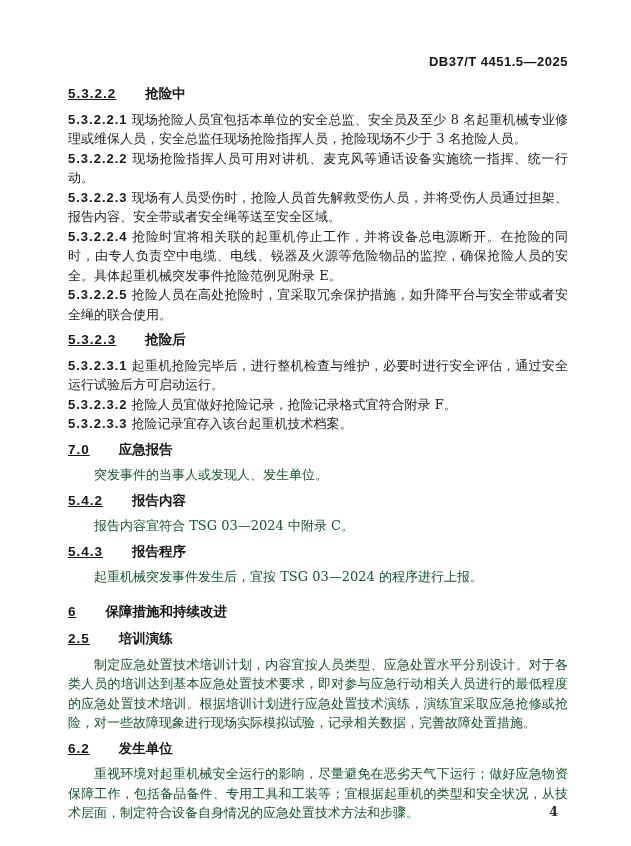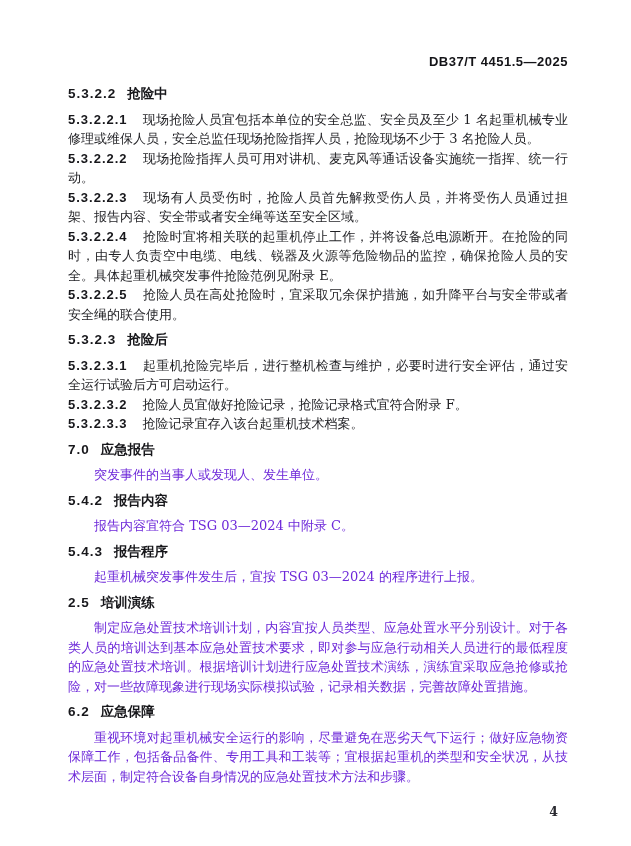--- a/index.html
+++ b/index.html
@@ -41,44 +41,45 @@
     line-height: 19.5px;
     margin: 6px 0 6px 0;
     color: #17171b;
     white-space: nowrap;
   }
   .heading.level-1 {
     margin-top: 15px;
     margin-bottom: 8px;
   }
   .heading .h-num {
-    margin-right: 11px;
+    margin-right: 29px;
     letter-spacing: 1px;
+    text-decoration: underline;
   }
   .clause {
     margin: 0;
     font-size: 13px;
     line-height: 19.5px;
     text-align: justify;
     color: #1f1f23;
   }
   .clause .c-num {
     font-family: "Liberation Sans", "DejaVu Sans", sans-serif;
     font-weight: bold;
     letter-spacing: 1px;
-    margin-right: 15px;
+    margin-right: 4px;
     color: #17171b;
   }
   .para {
     margin: 0;
     font-size: 13px;
     line-height: 19.5px;
     text-align: justify;
     text-indent: 2em;
-    color: #6d28d9;
+    color: #14532d;
   }
   .page-number {
     position: absolute;
     right: 66px;
     bottom: 27px;
     font-family: "DejaVu Serif", "Liberation Serif", serif;
     font-weight: bold;
     font-size: 12.5px;
     color: #2a2a30;
   }
@@ -86,36 +87,37 @@
 </head>
 <body>
 
 <div class="page">
 
   <div class="doc-header">DB37/T 4451.5—2025</div>
 
   <div class="doc-body">
 
   <div class="heading level-3"><span class="h-num">5.3.2.2</span><span>抢险中</span></div>
-      <p class="clause"><span class="c-num">5.3.2.2.1</span><span>现场抢险人员宜包括本单位的安全总监、安全员及至少 1 名起重机械专业修理或维保人员，安全总监任现场抢险指挥人员，抢险现场不少于 3 名抢险人员。</span></p>
+      <p class="clause"><span class="c-num">5.3.2.2.1</span><span>现场抢险人员宜包括本单位的安全总监、安全员及至少 8 名起重机械专业修理或维保人员，安全总监任现场抢险指挥人员，抢险现场不少于 3 名抢险人员。</span></p>
       <p class="clause"><span class="c-num">5.3.2.2.2</span><span>现场抢险指挥人员可用对讲机、麦克风等通话设备实施统一指挥、统一行动。</span></p>
       <p class="clause"><span class="c-num">5.3.2.2.3</span><span>现场有人员受伤时，抢险人员首先解救受伤人员，并将受伤人员通过担架、报告内容、安全带或者安全绳等送至安全区域。</span></p>
       <p class="clause"><span class="c-num">5.3.2.2.4</span><span>抢险时宜将相关联的起重机停止工作，并将设备总电源断开。在抢险的同时，由专人负责空中电缆、电线、锐器及火源等危险物品的监控，确保抢险人员的安全。具体起重机械突发事件抢险范例见附录 E。</span></p>
       <p class="clause"><span class="c-num">5.3.2.2.5</span><span>抢险人员在高处抢险时，宜采取冗余保护措施，如升降平台与安全带或者安全绳的联合使用。</span></p>
       <div class="heading level-3"><span class="h-num">5.3.2.3</span><span>抢险后</span></div>
       <p class="clause"><span class="c-num">5.3.2.3.1</span><span>起重机抢险完毕后，进行整机检查与维护，必要时进行安全评估，通过安全运行试验后方可启动运行。</span></p>
       <p class="clause"><span class="c-num">5.3.2.3.2</span><span>抢险人员宜做好抢险记录，抢险记录格式宜符合附录 F。</span></p>
       <p class="clause"><span class="c-num">5.3.2.3.3</span><span>抢险记录宜存入该台起重机技术档案。</span></p>
       <div class="heading level-2"><span class="h-num">7.0</span><span>应急报告</span></div>
       <p class="para">突发事件的当事人或发现人、发生单位。</p>
       <div class="heading level-3"><span class="h-num">5.4.2</span><span>报告内容</span></div>
       <p class="para">报告内容宜符合 TSG 03—2024 中附录 C。</p>
       <div class="heading level-3"><span class="h-num">5.4.3</span><span>报告程序</span></div>
       <p class="para">起重机械突发事件发生后，宜按 TSG 03—2024 的程序进行上报。</p>
+      <div class="heading level-1"><span class="h-num">6</span><span>保障措施和持续改进</span></div>
       <div class="heading level-2"><span class="h-num">2.5</span><span>培训演练</span></div>
       <p class="para">制定应急处置技术培训计划，内容宜按人员类型、应急处置水平分别设计。对于各类人员的培训达到基本应急处置技术要求，即对参与应急行动相关人员进行的最低程度的应急处置技术培训。根据培训计划进行应急处置技术演练，演练宜采取应急抢修或抢险，对一些故障现象进行现场实际模拟试验，记录相关数据，完善故障处置措施。</p>
-      <div class="heading level-2"><span class="h-num">6.2</span><span>应急保障</span></div>
+      <div class="heading level-2"><span class="h-num">6.2</span><span>发生单位</span></div>
       <p class="para">重视环境对起重机械安全运行的影响，尽量避免在恶劣天气下运行；做好应急物资保障工作，包括备品备件、专用工具和工装等；宜根据起重机的类型和安全状况，从技术层面，制定符合设备自身情况的应急处置技术方法和步骤。</p>
     </div>
 
   <div class="page-number">4</div>
 
 </div>
 
 </body></html>

